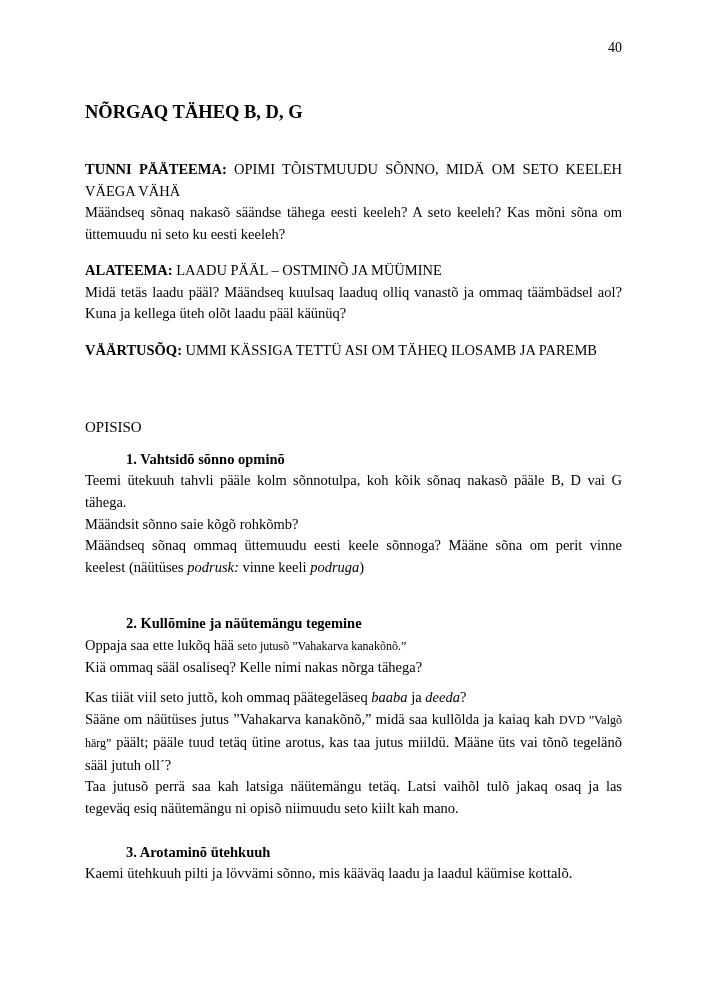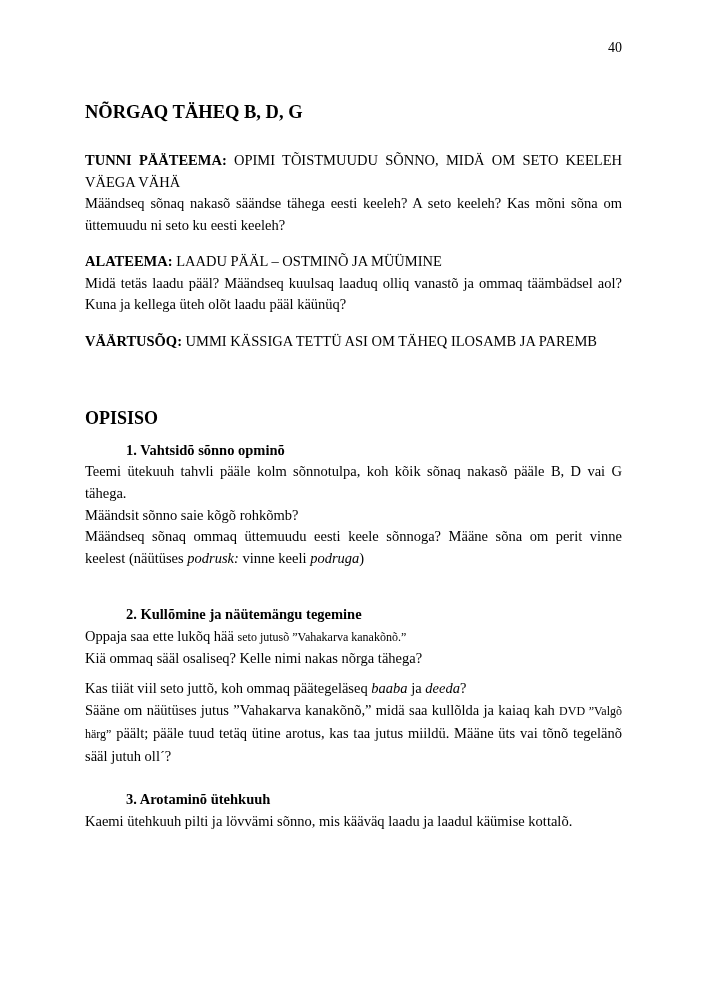--- a/index.html
+++ b/index.html
@@ -30,27 +30,27 @@
     line-height: 16px;
   }
   .doc-title {
     margin: 99px 0 0 0;
     font-size: 18.5px;
     font-weight: bold;
     line-height: 26px;
   }
   .para { margin: 0; }
   .j { text-align: justify; }
-  #para-tunni     { margin-top: 25px; }
+  #para-tunni     { margin-top: 34px; }
   #para-alateema  { margin-top: 14px; }
   #para-vaartusoq { margin-top: 15px; }
   .section-heading {
     margin: 54px 0 0 0;
-    font-size: 18px;
-    font-weight: bold;
+    font-size: 15px;
+    font-weight: normal;
     line-height: 22px;
   }
   #section-1 { margin-top: 11px; }
   #section-2 { margin-top: 34px; }
   #section-3 { margin-top: 22px; }
   .sub-heading { font-weight: bold; margin-left: 41px; }
   .gap-above { margin-top: 8.5px; }
   .small-run { font-size: 12px; }
   .label { font-weight: bold; }
   em { }
@@ -88,20 +88,21 @@
       <div>Määndsit sõnno saie kõgõ rohkõmb?</div>
       <div class="j"><span>Määndseq sõnaq ommaq üttemuudu eesti keele sõnnoga? Määne sõna om perit vinne keelest (näütüses </span><em>podrusk:</em><span> vinne keeli </span><em>podruga</em><span>)</span></div>
     </div>
 
     <div class="para" id="section-2">
       <div class="sub-heading">2. Kullõmine ja näütemängu tegemine</div>
       <div><span>Oppaja saa ette lukõq hää </span><span class="small-run">seto jutusõ ”Vahakarva kanakõnõ.”</span></div>
       <div>Kiä ommaq sääl osaliseq? Kelle nimi nakas nõrga tähega?</div>
       <div class="gap-above j"><span>Kas tiiät viil seto juttõ, koh ommaq päätegeläseq </span><em>baaba</em><span> ja </span><em>deeda</em><span>?</span></div>
       <div class="j"><span>Sääne om näütüses jutus ”Vahakarva kanakõnõ,” midä saa kullõlda ja kaiaq kah </span><span class="small-run">DVD ”Valgõ härg”</span><span> päält; pääle tuud tetäq ütine arotus, kas taa jutus miildü. Määne üts vai tõnõ tegelänõ sääl jutuh oll´?</span></div>
+      <div class="j">Taa jutusõ perrä saa kah latsiga näütemängu tetäq. Latsi vaihõl tulõ jakaq osaq ja las tegeväq esiq näütemängu ni opisõ niimuudu seto kiilt kah mano.</div>
     </div>
 
     <div class="para" id="section-3">
       <div class="sub-heading">3. Arotaminõ ütehkuuh</div>
       <div class="j">Kaemi ütehkuuh pilti ja lövvämi sõnno, mis kääväq laadu ja laadul käümise kottalõ.</div>
     </div>
 
   </div>
 </div>
 

